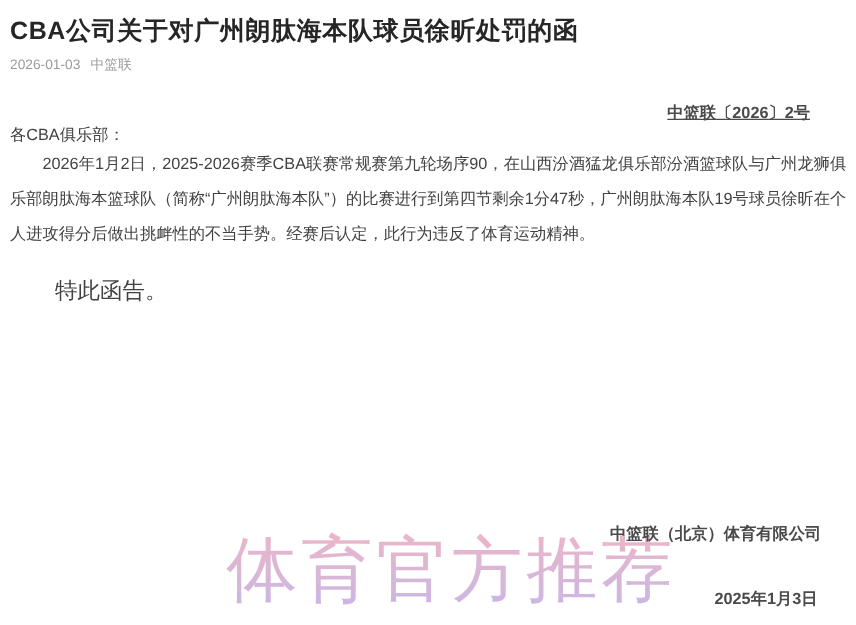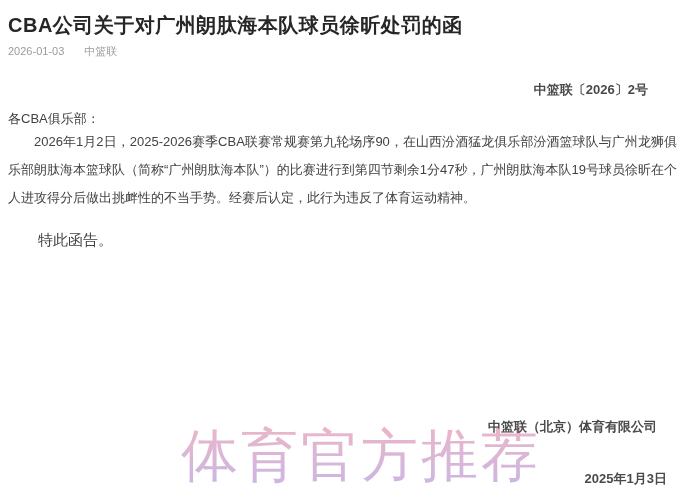--- a/index.html
+++ b/index.html
@@ -25,59 +25,60 @@
     line-height: 26px;
     font-weight: bold;
     color: #262626;
     letter-spacing: 0.5px;
   }
   .article-meta {
     margin-top: 6px;
     font-size: 11px;
     color: #9b9b9b;
   }
-  .article-meta span { margin-right: 17px; }
+  .article-meta span { margin-right: 5px; }
   .doc-number {
     margin-top: 22px;
     text-align: right;
     padding-right: 29px;
     font-size: 13px;
     font-weight: bold;
     color: #4a4a4a;
+    text-decoration: underline;
   }
   .salutation {
-    margin-top: 11px;
+    margin-top: 0;
     font-size: 13px;
     color: #424242;
   }
   .body-para {
     font-size: 13px;
     line-height: 28px;
     text-indent: 2em;
     text-align: justify;
     color: #424242;
   }
   .closing-para {
     margin-top: 19px;
-    font-size: 15px;
+    font-size: 18px;
     text-indent: 2em;
     color: #424242;
   }
   .sign-company {
     position: absolute;
     top: 418px;
     right: 28px;
     font-size: 13px;
     font-weight: bold;
     color: #4a4a4a;
   }
   .sign-date {
     position: absolute;
     top: 470px;
-    right: 18px;
+    right: 31px;
     font-size: 13px;
     font-weight: bold;
     color: #4a4a4a;
   }
   .watermark {
     position: absolute;
     left: 181px;
     top: 418px;
     font-family: "DejaVu Serif", "Liberation Serif", serif;
     font-size: 57px;

